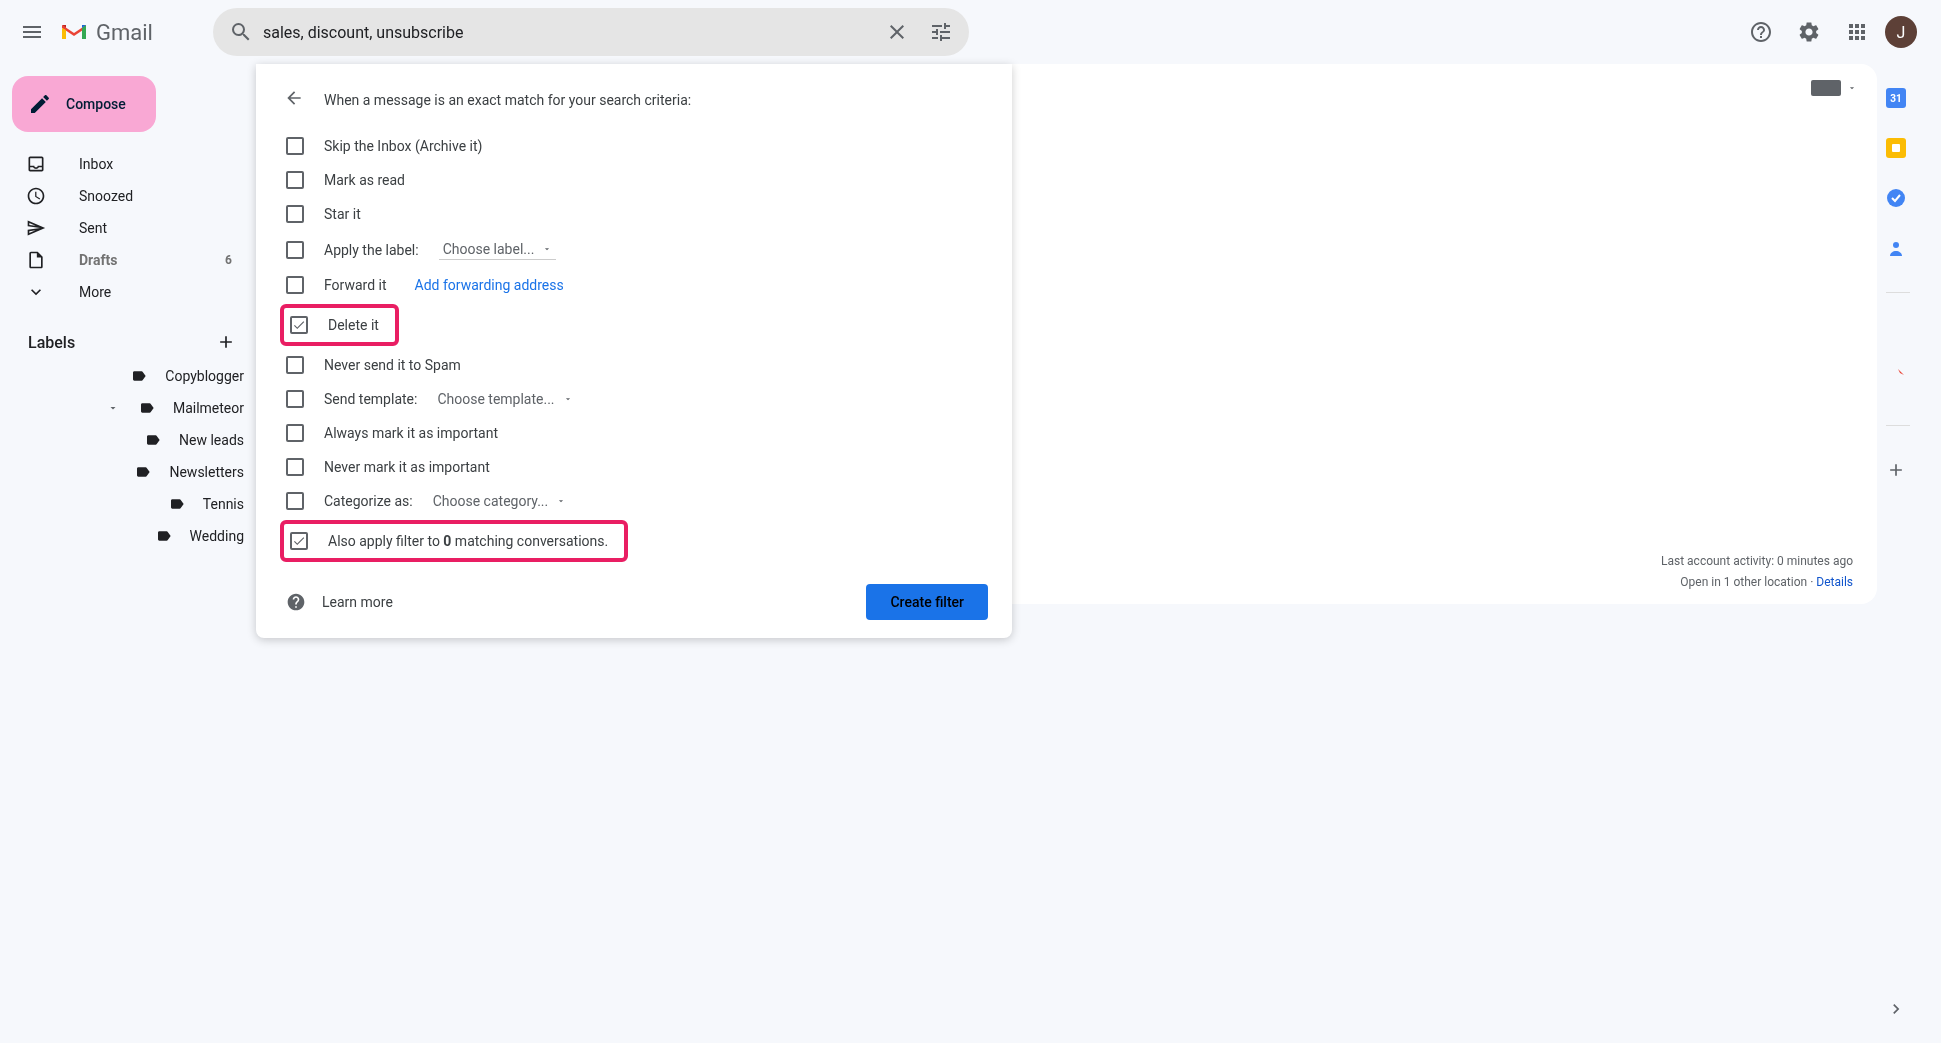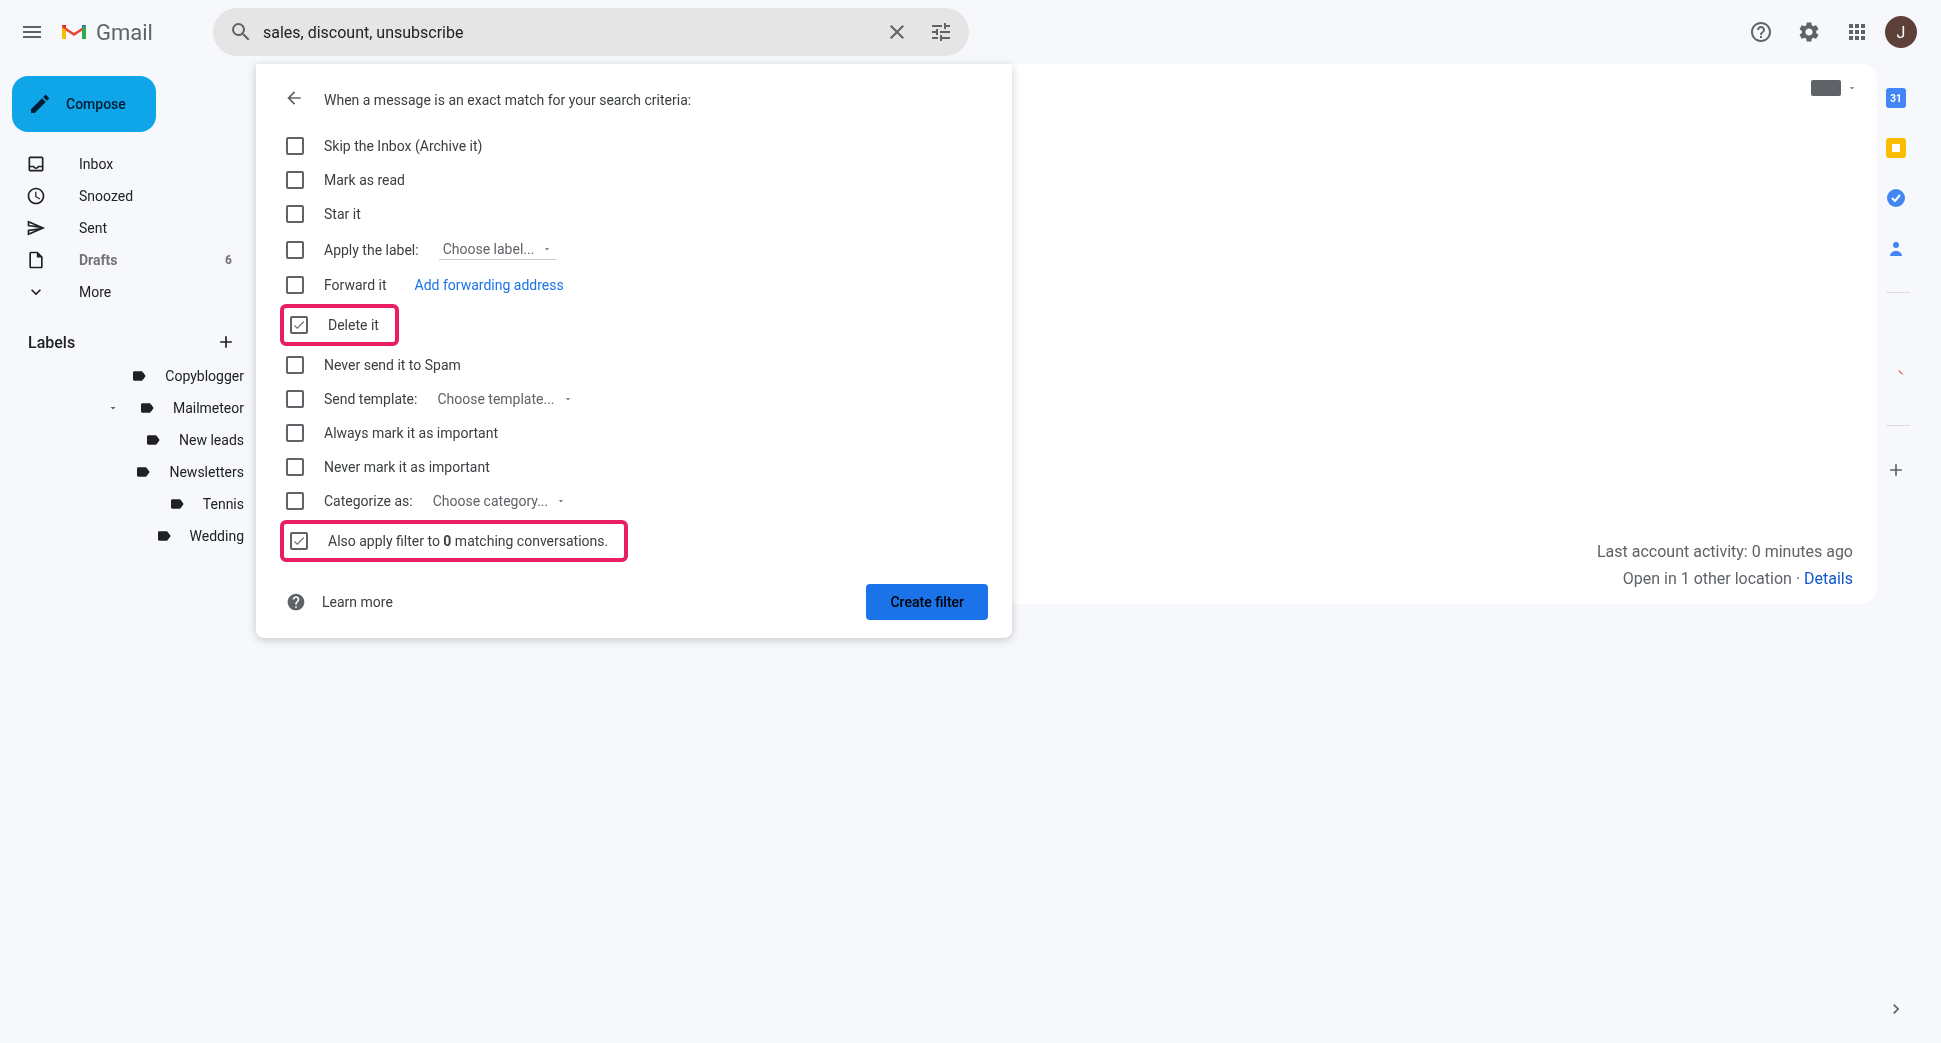--- a/index.html
+++ b/index.html
@@ -16,37 +16,37 @@
     .clear-btn { width: 44px; height: 44px; display: flex; align-items: center; justify-content: center; cursor: pointer; }
     .filter-btn { width: 44px; height: 44px; display: flex; align-items: center; justify-content: center; cursor: pointer; }
     
     .header-right { margin-left: auto; display: flex; align-items: center; gap: 8px; padding-right: 16px; }
     .icon-btn { width: 40px; height: 40px; display: flex; align-items: center; justify-content: center; border-radius: 50%; cursor: pointer; }
     .avatar { width: 32px; height: 32px; border-radius: 50%; background: #5d4037; color: white; display: flex; align-items: center; justify-content: center; font-size: 16px; }
     
     .main-container { display: flex; height: calc(100% - 64px); }
     
     .sidebar { width: 256px; padding: 8px 0; flex-shrink: 0; }
-    .compose-btn { margin: 4px 12px 16px 12px; background: #0ea5e9; border-radius: 16px; height: 56px; width: 144px; display: flex; align-items: center; padding: 0 20px 0 16px; gap: 14px; cursor: pointer; font-size: 14px; font-weight: 500; color: #001d35; }
+    .compose-btn { margin: 4px 12px 16px 12px; background: #f9a8d4; border-radius: 16px; height: 56px; width: 144px; display: flex; align-items: center; padding: 0 20px 0 16px; gap: 14px; cursor: pointer; font-size: 14px; font-weight: 500; color: #001d35; }
     .nav-item { height: 32px; display: flex; align-items: center; padding: 0 12px 0 26px; border-radius: 0 16px 16px 0; margin-right: 12px; cursor: pointer; font-size: 14px; color: #202124; gap: 33px; }
     .nav-item .label { flex: 1; }
     .nav-item .count { font-size: 12px; color: #5f6368; }
     .nav-item.bold .label, .nav-item.bold .count { font-weight: 700; color: #737373; }
     
     .labels-header { display: flex; align-items: center; justify-content: space-between; padding: 0 20px 0 28px; margin-top: 24px; margin-bottom: 8px; }
     .labels-title { font-size: 16px; font-weight: 500; color: #202124; }
     .label-item { height: 32px; display: flex; align-items: center; padding: 0 12px 0 26px; cursor: pointer; font-size: 14px; color: #202124; gap: 18px; justify-content: flex-end; }
     .label-item.nested { padding-left: 40px; }
     .label-item .caret { margin-left: -18px; margin-right: 2px; color: #5f6368; }
     
     .content-area { flex: 1; position: relative; margin-right: 56px; }
     .conversation-bg { background: white; border-radius: 16px; margin: 0 8px; height: 540px; position: relative; }
     .conv-toolbar { height: 48px; display: flex; align-items: center; justify-content: flex-end; padding: 0 20px; }
     .input-toggle { width: 30px; height: 16px; background: #5f6368; border-radius: 2px; }
-    .footer-info { position: absolute; bottom: 12px; right: 24px; text-align: right; font-size: 16px; color: #5f6368; line-height: 1.7; }
+    .footer-info { position: absolute; bottom: 12px; right: 24px; text-align: right; font-size: 12px; color: #5f6368; line-height: 1.7; }
     .footer-info a { color: #5f6368; text-decoration: none; }
     .footer-info .details-link { color: #15c; }
     
     .filter-panel {
       position: absolute; top: 0; left: 0; width: 756px;
       background: white; border-radius: 0 0 8px 8px;
       box-shadow: 0 2px 10px rgba(0,0,0,0.2);
       padding: 20px 24px 18px 24px;
       z-index: 10;
     }

